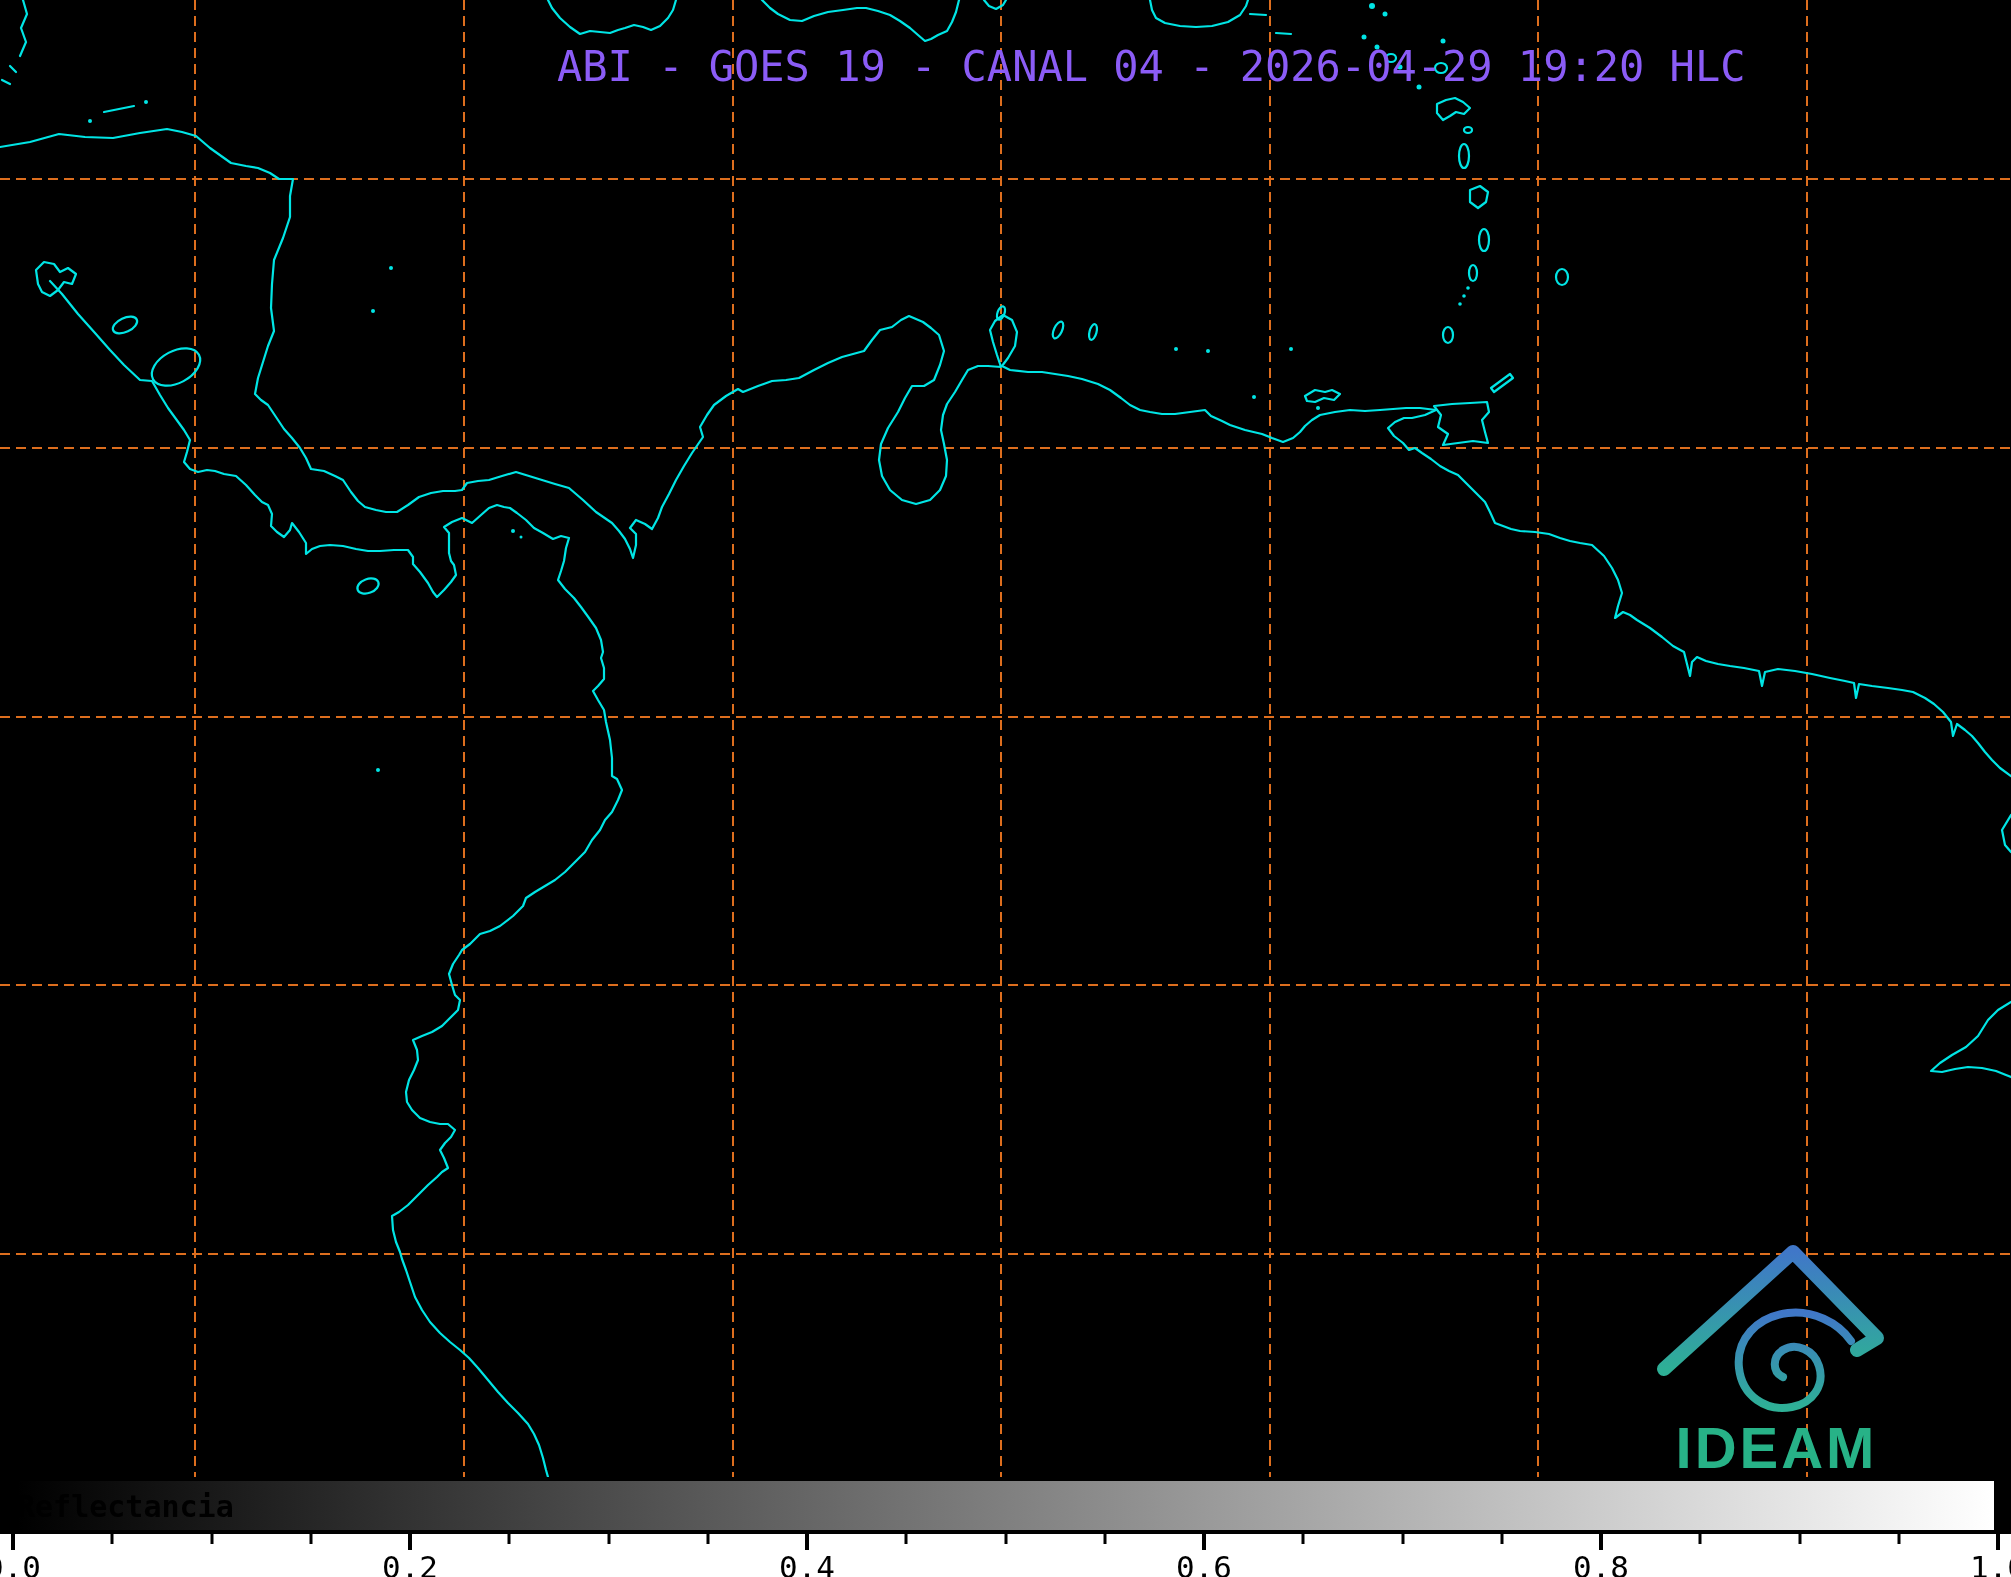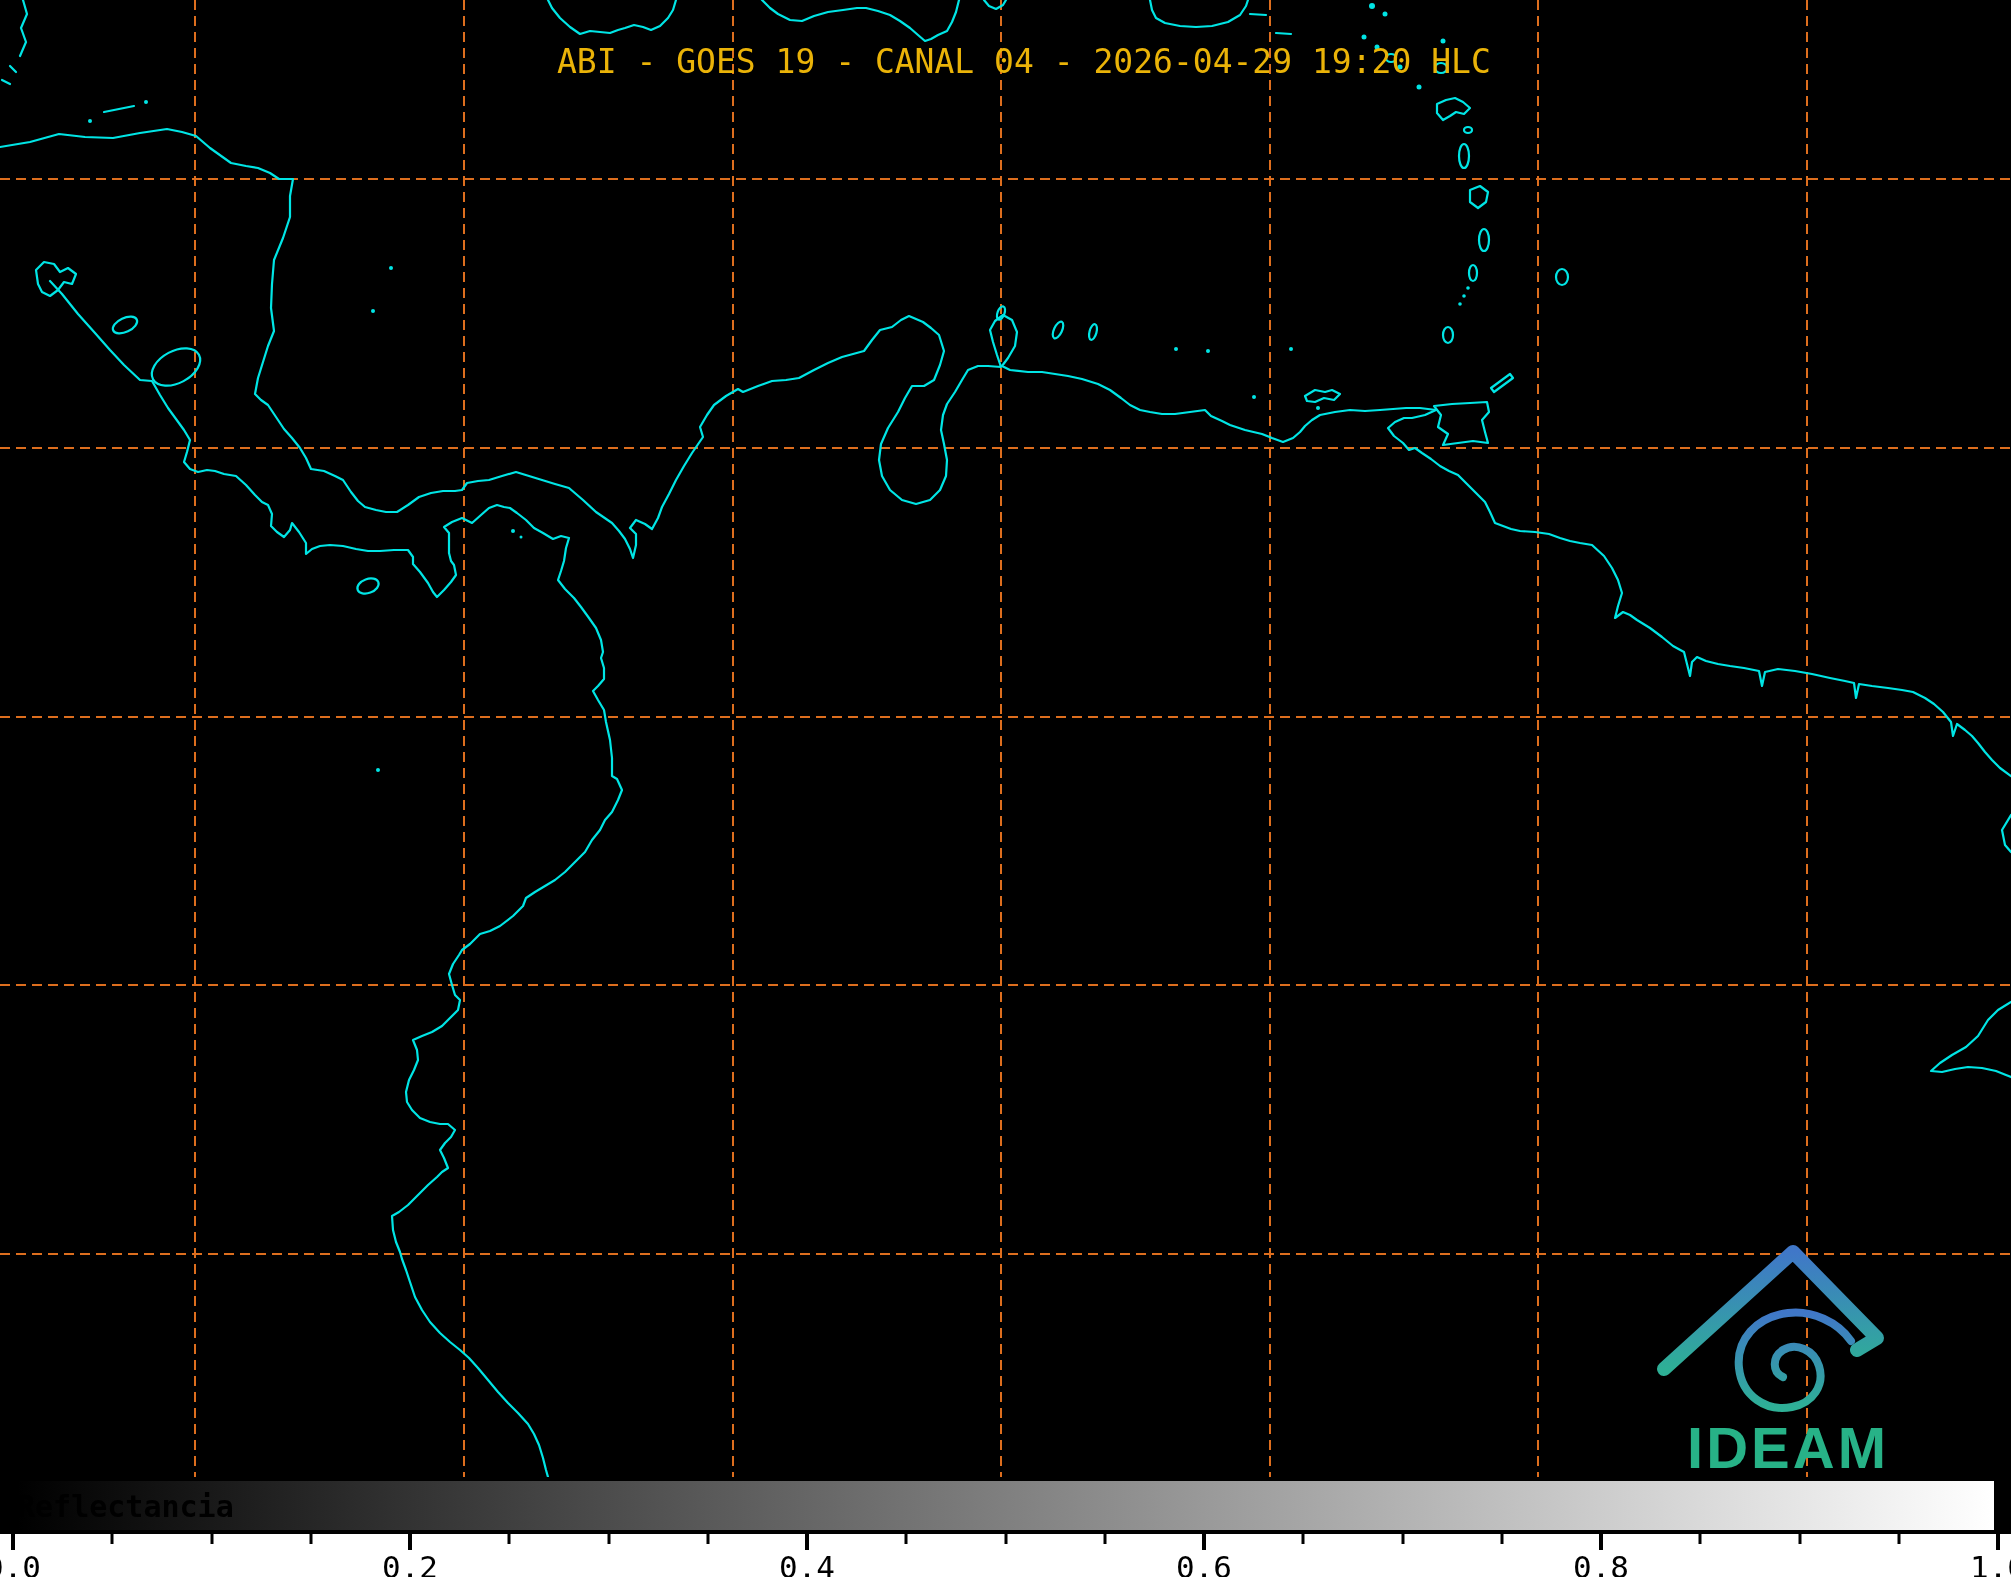--- a/index.html
+++ b/index.html
@@ -2,32 +2,32 @@
 <html style="--coast: #00e5e5; --grid: #dd6e1e; --cb-min: #000000; --cb-max: #ffffff; --logo-text: #27b287;"><head>
 <meta charset="utf-8">
 <style>
   html,body{margin:0;padding:0;background:#000;}
   #app{position:relative;width:2011px;height:1577px;background:#000;overflow:hidden;
        font-family:"DejaVu Sans Mono", monospace;}
   #map-svg{position:absolute;left:0;top:0;}
   .grid-line{stroke:var(--grid,#dd6e1e);stroke-width:2;stroke-dasharray:10 6;fill:none;}
   .coast{stroke:var(--coast,#00e5e5);stroke-width:2.2;fill:none;stroke-linejoin:round;stroke-linecap:round;}
   .coast-dot{fill:var(--coast,#00e5e5);stroke:none;}
-  #title{position:absolute;left:557px;top:42px;color:#eab308;font-size:33px;letter-spacing:0px;white-space:pre;}
+  #title{position:absolute;left:557px;top:42px;color:#8b5cf6;font-size:42px;letter-spacing:0px;white-space:pre;}
   #colorbar{position:absolute;left:13px;top:1477px;width:1985px;height:57px;
             border:4px solid #000;box-sizing:border-box;
             background:linear-gradient(to right, var(--cb-min,#000), var(--cb-max,#fff));}
   #colorbar-label{position:absolute;left:0;top:8px;width:100%;text-align:left;
                   color:#000;font-weight:bold;font-size:30px;}
   #tick-strip{position:absolute;left:0;top:1534px;width:2011px;height:43px;background:#ffffff;}
   .tick{position:absolute;top:0;width:3px;height:10px;background:#000;transform:translateX(-50%);}
   .tick.major{width:4px;height:16px;}
   .tick-label{position:absolute;top:15px;transform:translateX(-50%);color:#000;
               font-size:31px;font-family:"DejaVu Sans Mono",monospace;white-space:nowrap;}
-  #logo-text{position:absolute;left:1664px;top:1414px;width:225px;text-align:right;
+  #logo-text{position:absolute;left:1664px;top:1414px;width:225px;text-align:center;
              color:var(--logo-text,#27b287);font-family:"Liberation Sans",sans-serif;
              font-weight:bold;font-size:58px;letter-spacing:3px;}
   .logo-stroke{fill:none;stroke-linecap:round;stroke-linejoin:round;}
 </style>
 </head>
 <body>
 
 <div id="app">
 
   <svg id="map-svg" width="2011" height="1477" viewBox="0 0 2011 1477">

